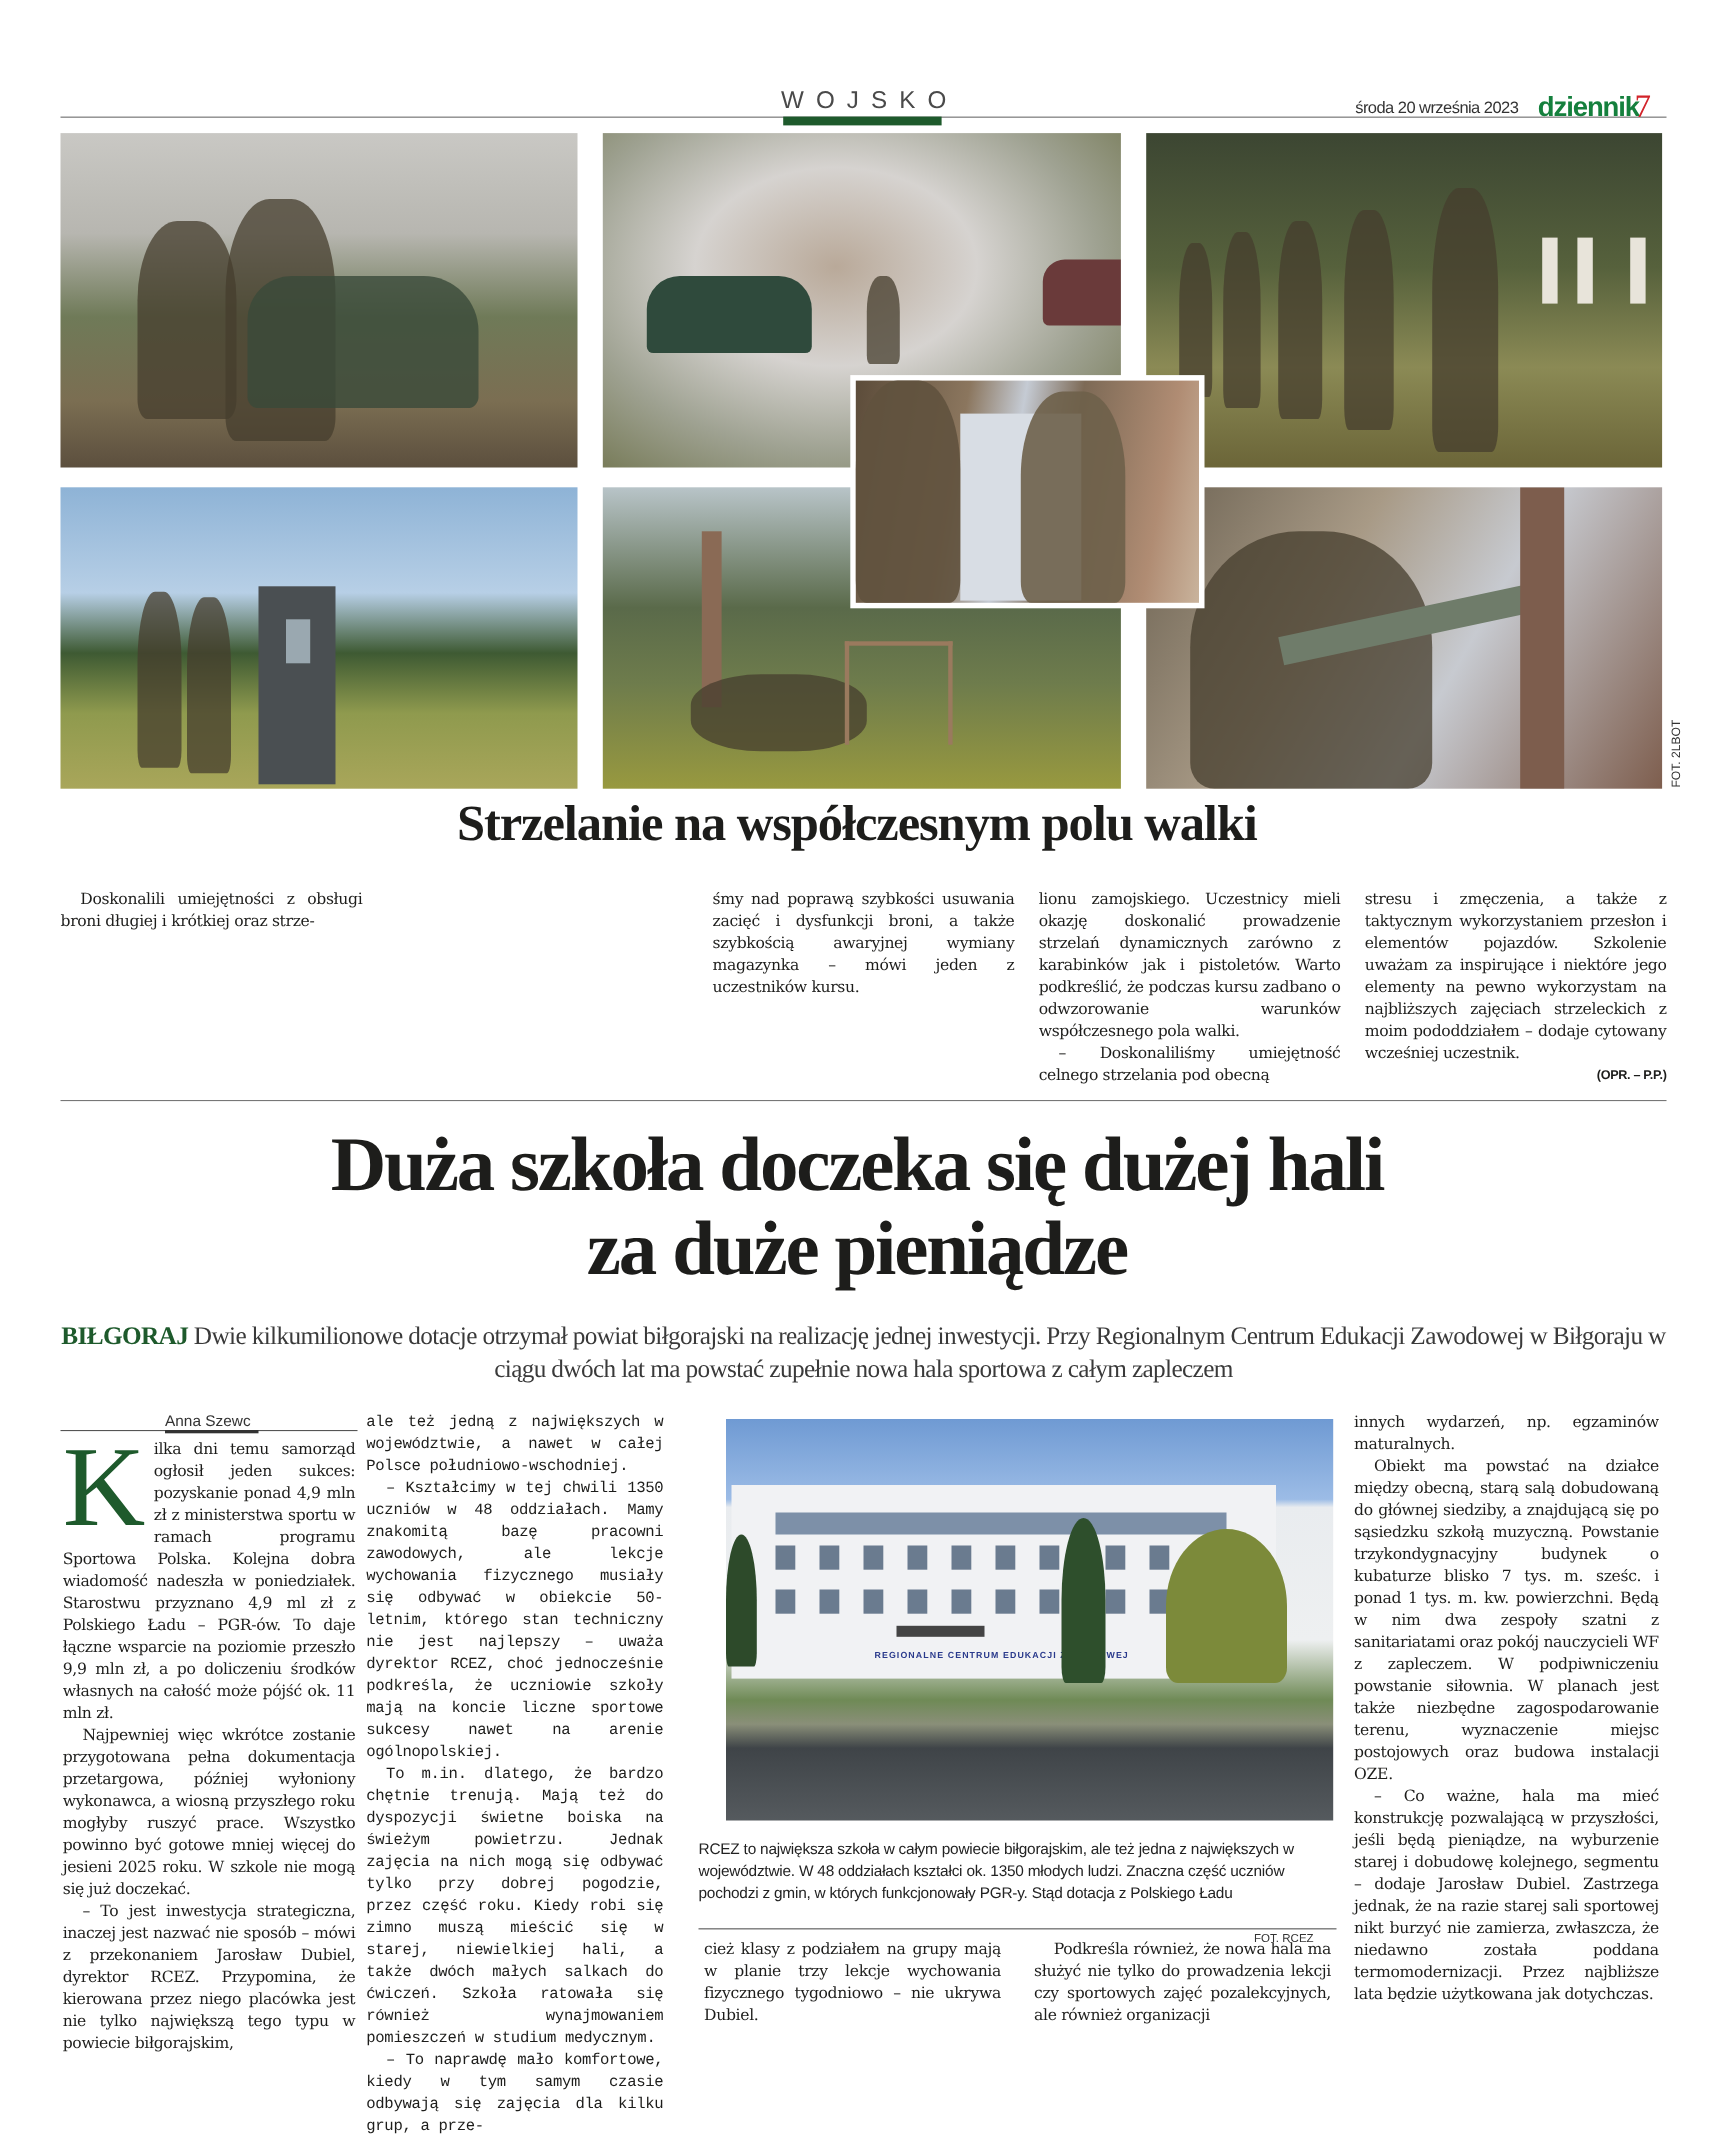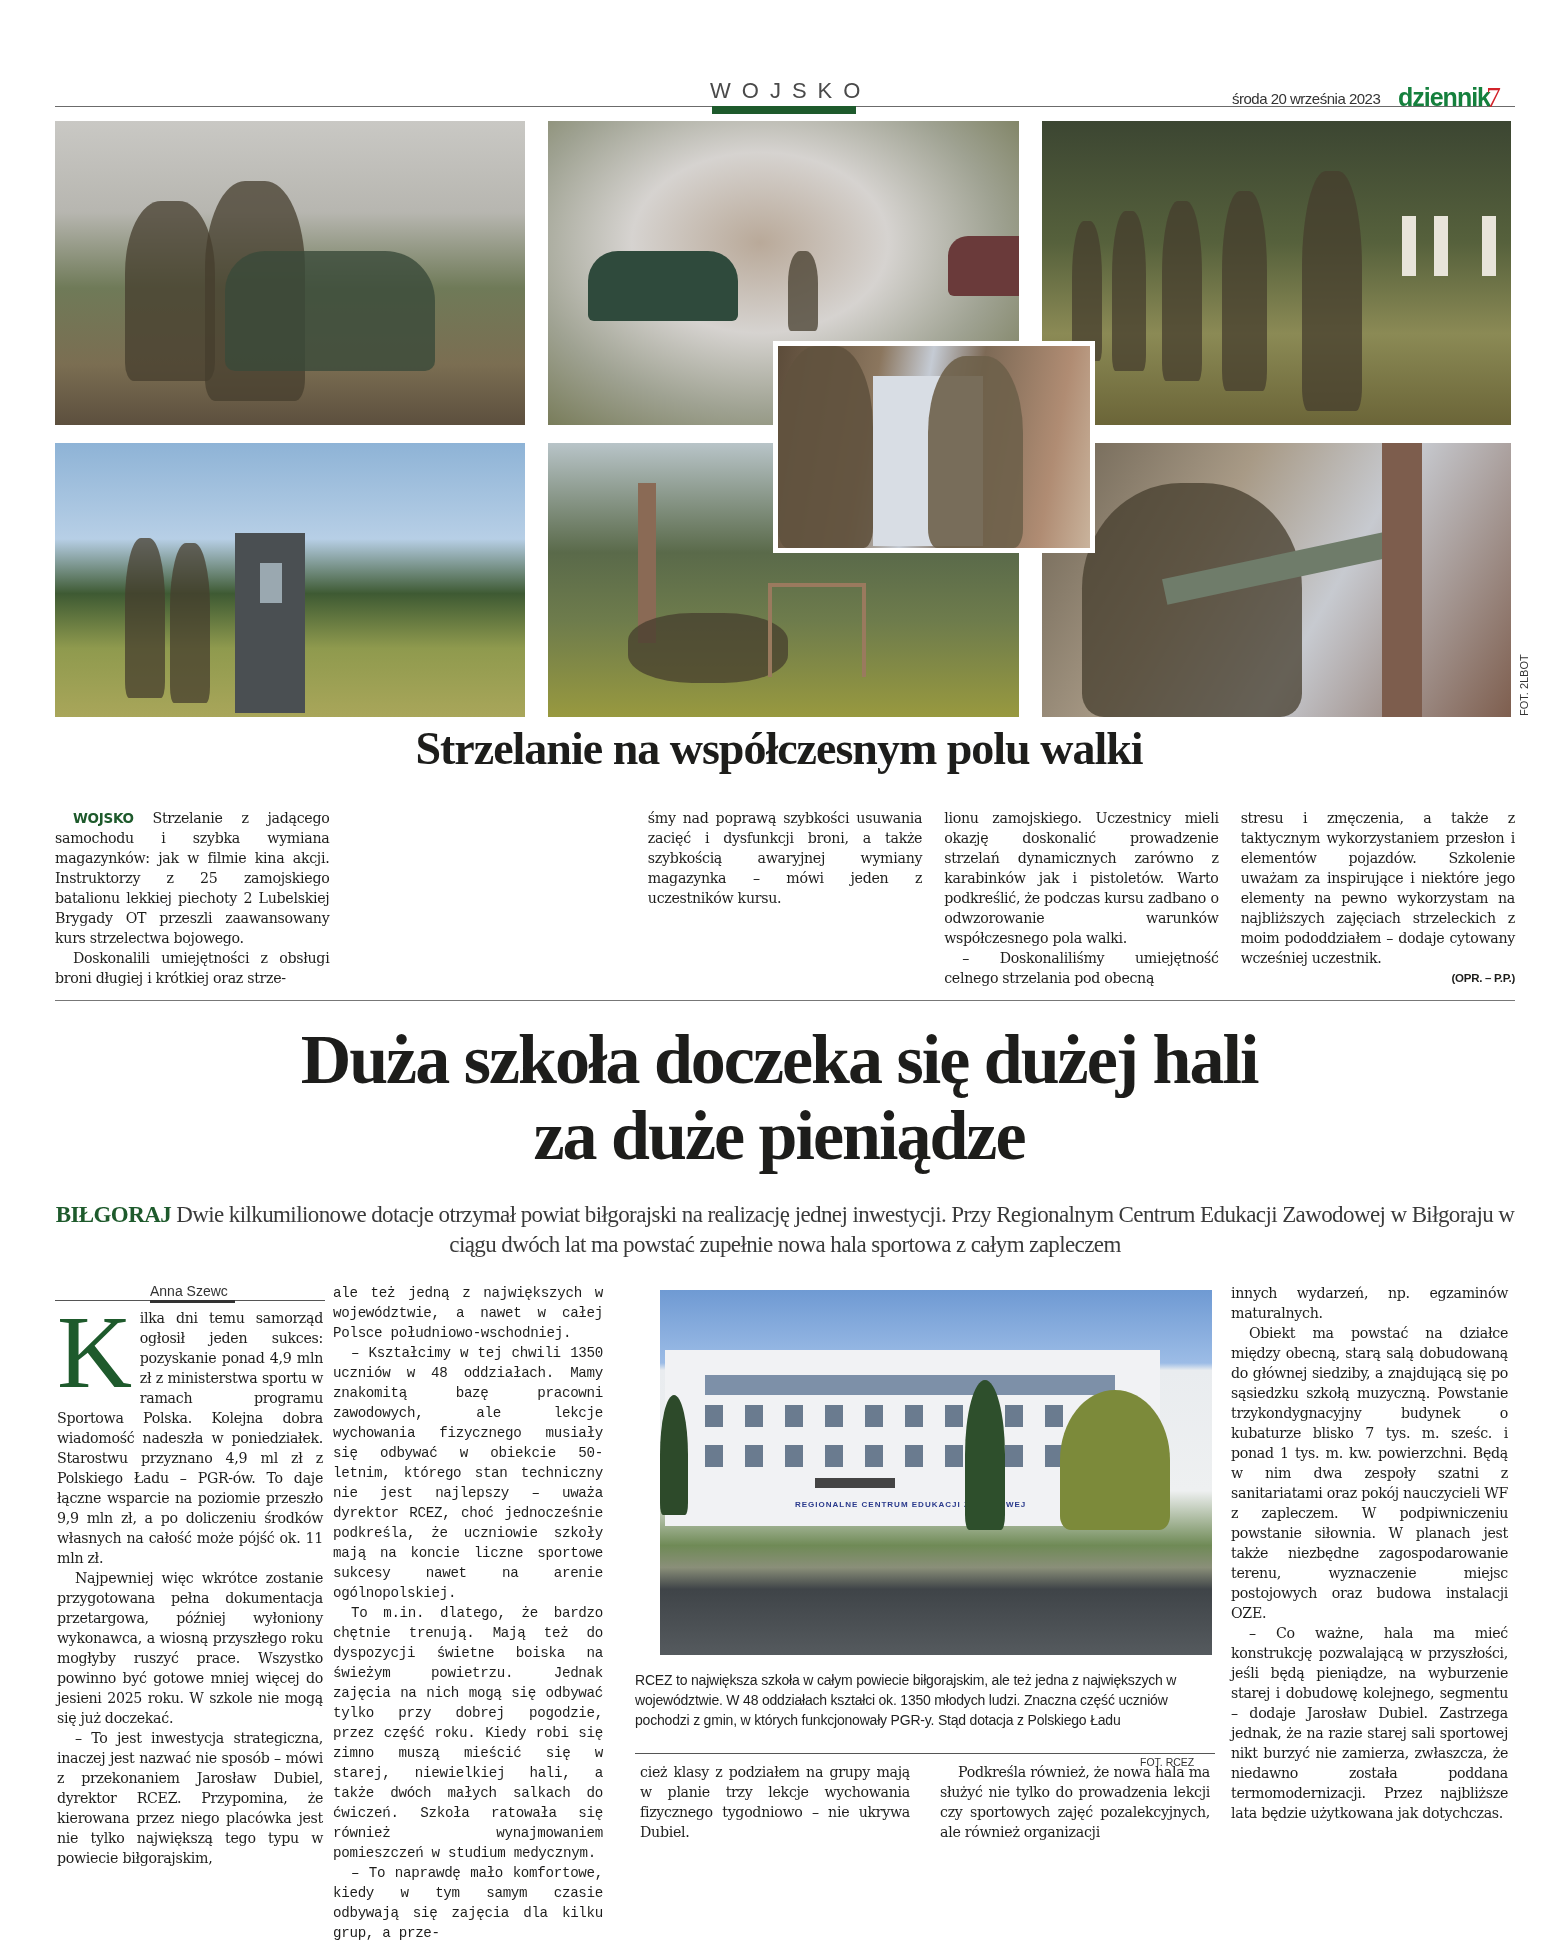--- a/index.html
+++ b/index.html
@@ -116,21 +116,20 @@
     <div class="abs" style="left:95px;top:30px;width:110px;height:170px;background:#d8dde4;"></div>
     <div class="fig" style="left:0;top:0;width:95px;height:202px;background:rgba(96,82,62,.9)"></div>
     <div class="fig" style="left:150px;top:10px;width:95px;height:192px;background:rgba(110,96,74,.9)"></div>
   </div>
 </div>
 <div class="abs photo-credit-top">FOT. 2LBOT</div>
 
 <div class="abs h1">Strzelanie na współczesnym polu walki</div>
 <div class="abs cols1">
   <div class="col">
-    <p class="noindent"><span class="kicker">WOJSKO</span> <span>Strzelanie z jadącego samochodu i szybka wymiana magazynków: jak w filmie kina akcji. Instruktorzy z 25 zamojskiego batalionu lekkiej piechoty 2 Lubelskiej Brygady OT przeszli zaawansowany kurs strzelectwa bojowego.</span></p>
     <p>Doskonalili umiejętności z obsługi broni długiej i krótkiej oraz strze-</p>
   </div>
   <div class="col">
   </div>
   <div class="col">
     <p class="noindent">śmy nad poprawą szybkości usuwania zacięć i dysfunkcji broni, a także szybkością awaryjnej wymiany magazynka – mówi jeden z uczestników kursu.</p>
   </div>
   <div class="col">
     <p class="noindent">lionu zamojskiego. Uczestnicy mieli okazję doskonalić prowadzenie strzelań dynamicznych zarówno z karabinków jak i pistoletów. Warto podkreślić, że podczas kursu zadbano o odwzorowanie warunków współczesnego pola walki.</p>
     <p>– Doskonaliliśmy umiejętność celnego strzelania pod obecną</p>

